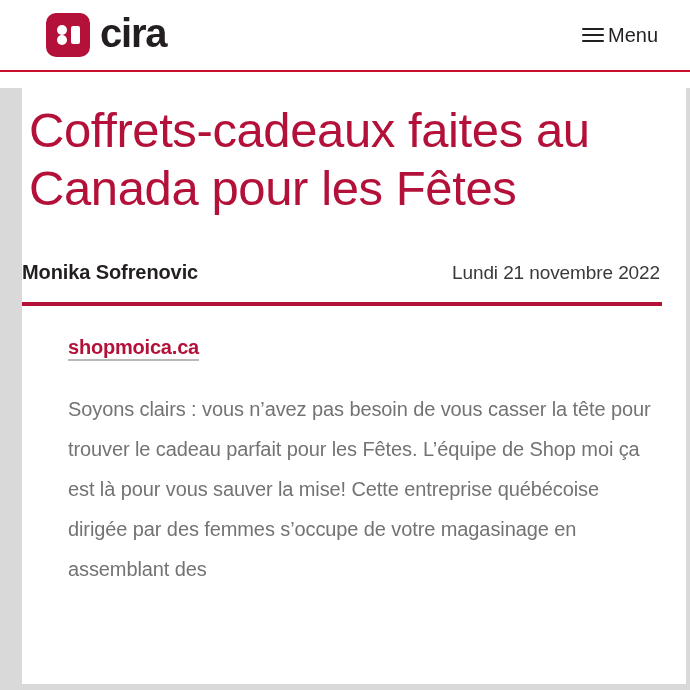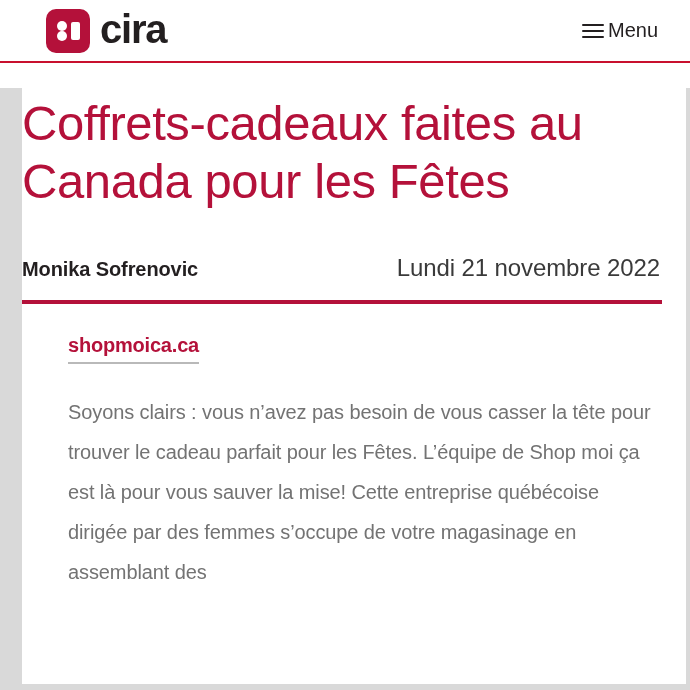--- a/index.html
+++ b/index.html
@@ -19,21 +19,21 @@
     position: relative;
     width: 690px;
     height: 690px;
     background: #ffffff;
     box-sizing: border-box;
   }
 
   
   .site-header {
     position: relative;
-    height: 63px;
+    height: 72px;
     background: #ffffff;
     border-bottom: 2px solid #c8102e;
     display: flex;
     align-items: center;
     justify-content: space-between;
     padding: 0 26px 0 46px;
     box-sizing: border-box;
   }
 
   .brand {
@@ -148,21 +148,21 @@
     right: 4px;
     top: 88px;
     bottom: 6px;
     overflow: hidden;
     background: #ffffff;
     padding: 6px 24px 0 0;
     box-sizing: border-box;
   }
 
   .article-title {
-    margin: 0;
+    margin: 7px;
     padding: 0 22px 0 0;
     font-size: 49px;
     line-height: 58px;
     font-weight: 400;
     letter-spacing: -0.4px;
     color: #b4113a;
   }
 
   .byline {
     display: flex;
@@ -171,21 +171,21 @@
     margin-top: 44px;
     padding-right: 2px;
   }
   .author {
     font-size: 20px;
     font-weight: 700;
     color: #231f20;
     letter-spacing: -0.1px;
   }
   .pubdate {
-    font-size: 24px;
+    font-size: 19px;
     font-weight: 400;
     color: #3a3a3a;
     letter-spacing: -0.1px;
   }
 
   .rule {
     margin-top: 18px;
     height: 4px;
     background: #b4113a;
     width: 100%;
@@ -197,21 +197,20 @@
   }
 
   .subheading {
     margin-top: 30px;
     display: inline-block;
     font-size: 20px;
     font-weight: 700;
     color: #b4113a;
     letter-spacing: -0.2px;
     border-bottom: 2px solid #b9b9b9;
-    padding-bottom: 5px;
     text-decoration: none;
   }
 
   .paragraph {
     margin-top: 28px;
     font-size: 20px;
     line-height: 40px;
     color: #737373;
     letter-spacing: -0.1px;
   }

